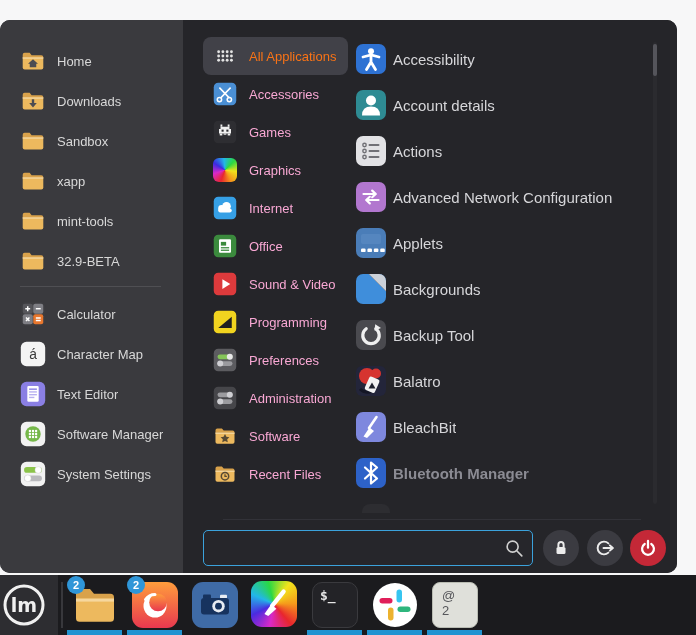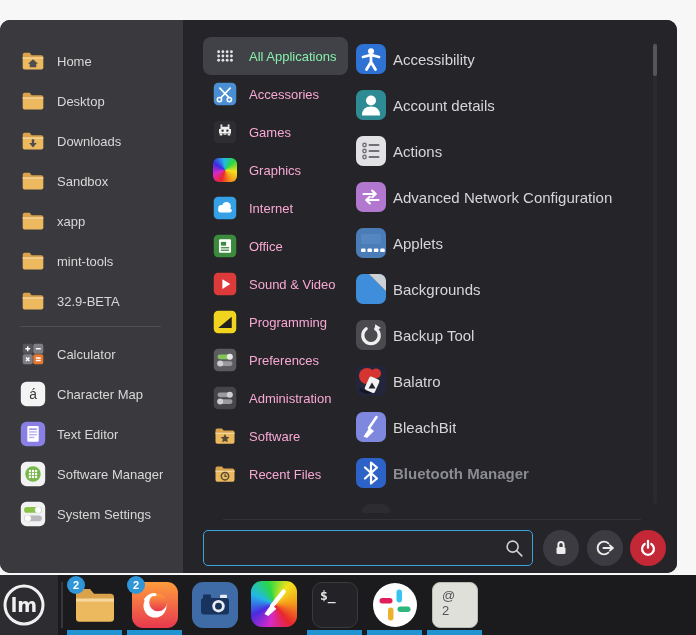--- a/index.html
+++ b/index.html
@@ -17,21 +17,21 @@
   .icn{display:inline-flex;flex:none;}
   .icn svg{width:100%;height:100%;display:block;}
   .s24{width:24px;height:24px;}
   .s26{width:26px;height:26px;}
   .s32{width:32px;height:32px;}
   .s48{width:48px;height:48px;}
   
   .cats{position:absolute;left:20px;top:17px;}
   .cat-row{height:38px;display:flex;align-items:center;gap:12px;padding:0 12px 0 10px;
     border-radius:8px;color:#f9a8d4;font-size:13px;white-space:nowrap;width:max-content;}
-  .cat-row.selected{background:#414148;color:#86efac;justify-content:center;}
+  .cat-row.selected{background:#414148;color:#f97316;justify-content:center;}
   
   .apps{position:absolute;left:172px;top:16px;width:300px;}
   .app-row{height:46px;display:flex;align-items:center;gap:6px;font-size:15px;
     color:#d6d6d9;white-space:nowrap;}
   .app-row.dimmed .lbl{color:#8b8b93;font-weight:bold;}
   .partial-icon{position:absolute;left:179px;top:484px;width:28px;height:9px;
     background:#2d2d31;border-radius:8px 8px 0 0;}
   .sb-track{position:absolute;left:470px;top:22px;height:462px;width:4px;
     background:#2b2b2f;border-radius:2px;}
   .sb-thumb{position:absolute;left:0;top:2px;width:4px;height:32px;background:#55555b;border-radius:2px;}
@@ -89,30 +89,20 @@
             </svg>
           </span>
           <span class="lbl">Home</span>
         </div>
         <div class="side-row">
           <span class="icn s26">
             <svg viewBox="0 0 24 24">
               <path d="M2.5 8.8 V6.2 a1.8 1.8 0 0 1 1.8-1.8 h4.6 l1.8 2.2 h9 a1.8 1.8 0 0 1 1.8 1.8 v.4 Z" fill="#d9a24b"></path>
               <path d="M2.5 8.6 h19 V18 a1.8 1.8 0 0 1 -1.8 1.8 H4.3 A1.8 1.8 0 0 1 2.5 18 Z" fill="#edb95e"></path>
               <rect x="2.5" y="8.6" width="19" height="1.3" fill="#f6d79e"></rect>
-            </svg>
-          </span>
-          <span class="lbl">Desktop</span>
-        </div>
-        <div class="side-row">
-          <span class="icn s26">
-            <svg viewBox="0 0 24 24">
-              <path d="M2.5 8.8 V6.2 a1.8 1.8 0 0 1 1.8-1.8 h4.6 l1.8 2.2 h9 a1.8 1.8 0 0 1 1.8 1.8 v.4 Z" fill="#d9a24b"></path>
-              <path d="M2.5 8.6 h19 V18 a1.8 1.8 0 0 1 -1.8 1.8 H4.3 A1.8 1.8 0 0 1 2.5 18 Z" fill="#edb95e"></path>
-              <rect x="2.5" y="8.6" width="19" height="1.3" fill="#f6d79e"></rect>
               <path d="M10.9 10.4 h2.2 v3.5 h2.4 L12 18.1 L8.5 13.9 h2.4 Z" fill="#4d4d52"></path>
             </svg>
           </span>
           <span class="lbl">Downloads</span>
         </div>
         <div class="side-row">
           <span class="icn s26">
             <svg viewBox="0 0 24 24">
               <path d="M2.5 8.8 V6.2 a1.8 1.8 0 0 1 1.8-1.8 h4.6 l1.8 2.2 h9 a1.8 1.8 0 0 1 1.8 1.8 v.4 Z" fill="#d9a24b"></path>
               <path d="M2.5 8.6 h19 V18 a1.8 1.8 0 0 1 -1.8 1.8 H4.3 A1.8 1.8 0 0 1 2.5 18 Z" fill="#edb95e"></path>

